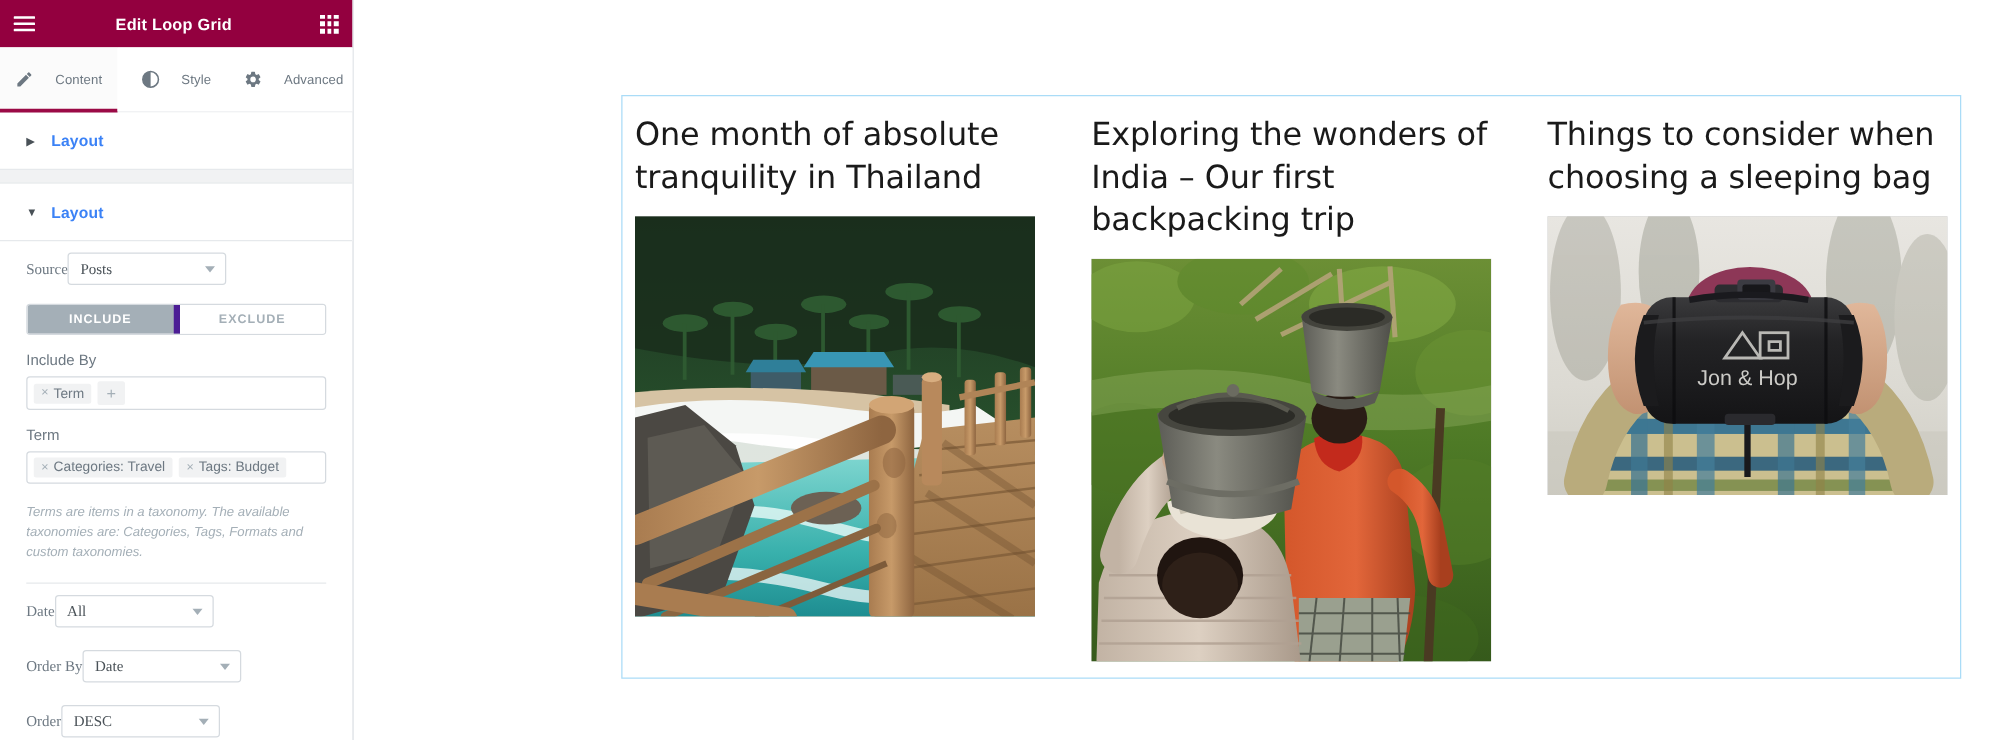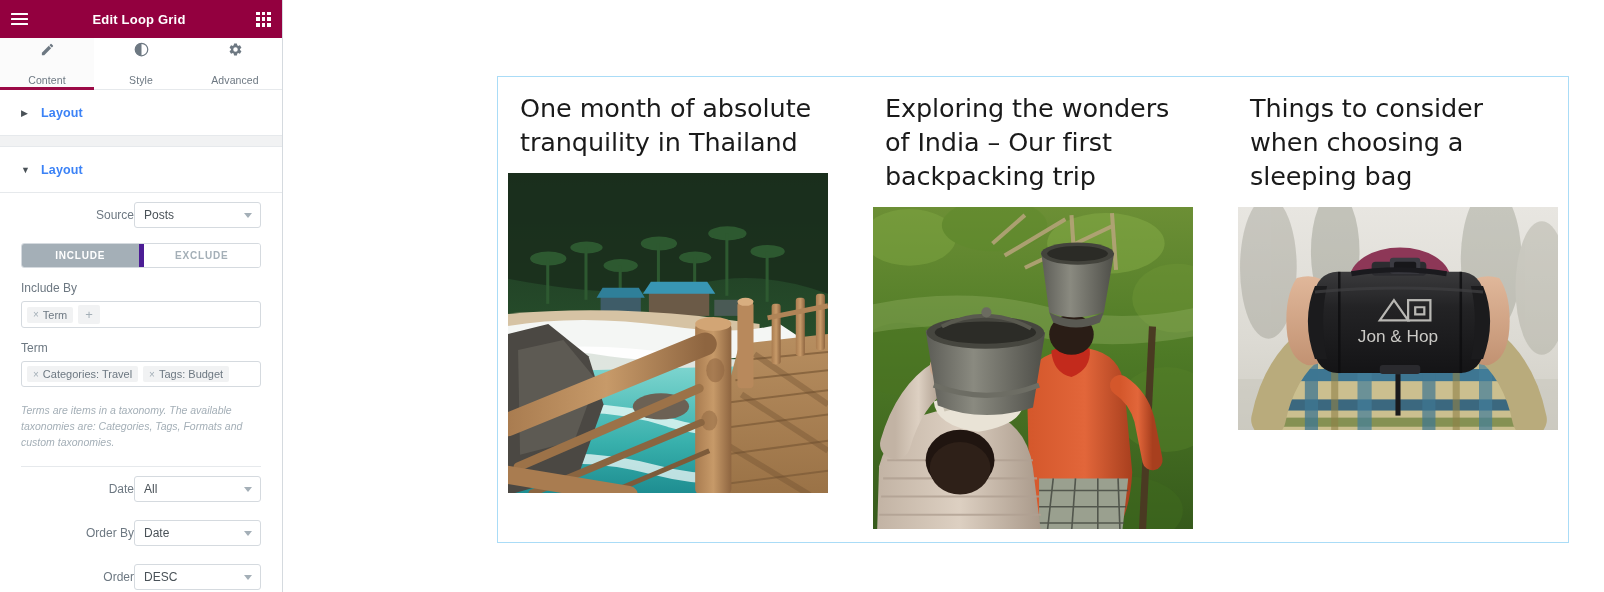--- a/index.html
+++ b/index.html
@@ -62,21 +62,21 @@
   
   .tabs {
     height: 51px;
     display: flex;
     background: #ffffff;
     border-bottom: 1px solid #e6e9ec;
   }
   .tab {
     flex: 1;
     display: flex;
-    flex-direction: column;
+    flex-direction: row;
     align-items: center;
     justify-content: center;
     gap: 17px;
     cursor: pointer;
     position: relative;
     background: #ffffff;
   }
   .tab.active { background: #fbfbfb; }
   .tab.active::after {
     content: "";
@@ -112,22 +112,23 @@
     color: #3b82f6;
     letter-spacing: .15px;
   }
   .section-gap { height: 10px; background: #f1f2f3; border-bottom: 1px solid #e6e9ec; }
 
   .section-body { padding: 0 21px; box-sizing: border-box; }
 
   .row {
     display: flex;
     align-items: center;
-    justify-content: flex-end;
+    justify-content: flex-start;
     padding: 9px 0;
+    font-family: Liberation Serif, serif;
   }
   .row-label {
     font-size: 12px;
     color: #6d7882;
   }
   .ctrl-select {
     position: relative;
     width: 127px;
     height: 26px;
     border: 1px solid #d5dadf;
@@ -277,21 +278,21 @@
   .post {
     display: flex;
     flex-direction: column;
   }
   .post-title {
     font-family: "DejaVu Sans", sans-serif;
     font-size: 25.5px;
     line-height: 1.34;
     color: #1a1a1a;
     font-weight: normal;
-    margin: 0 0 14px 12px;
+    margin: 0 0 14px 0;
     letter-spacing: -.1px;
   }
   .post-img {
     width: 100%;
     position: relative;
     overflow: hidden;
     background: #cfcfcf;
   }
 
   

